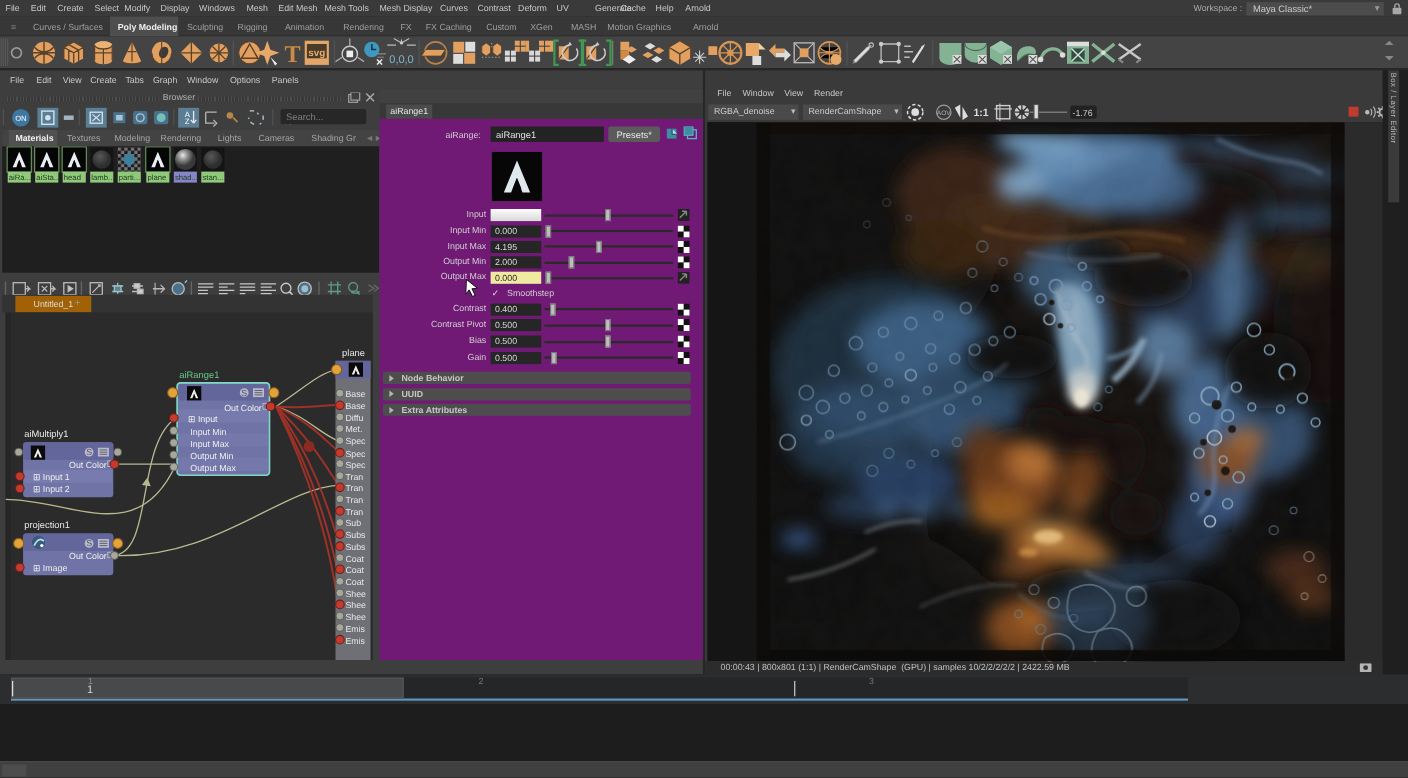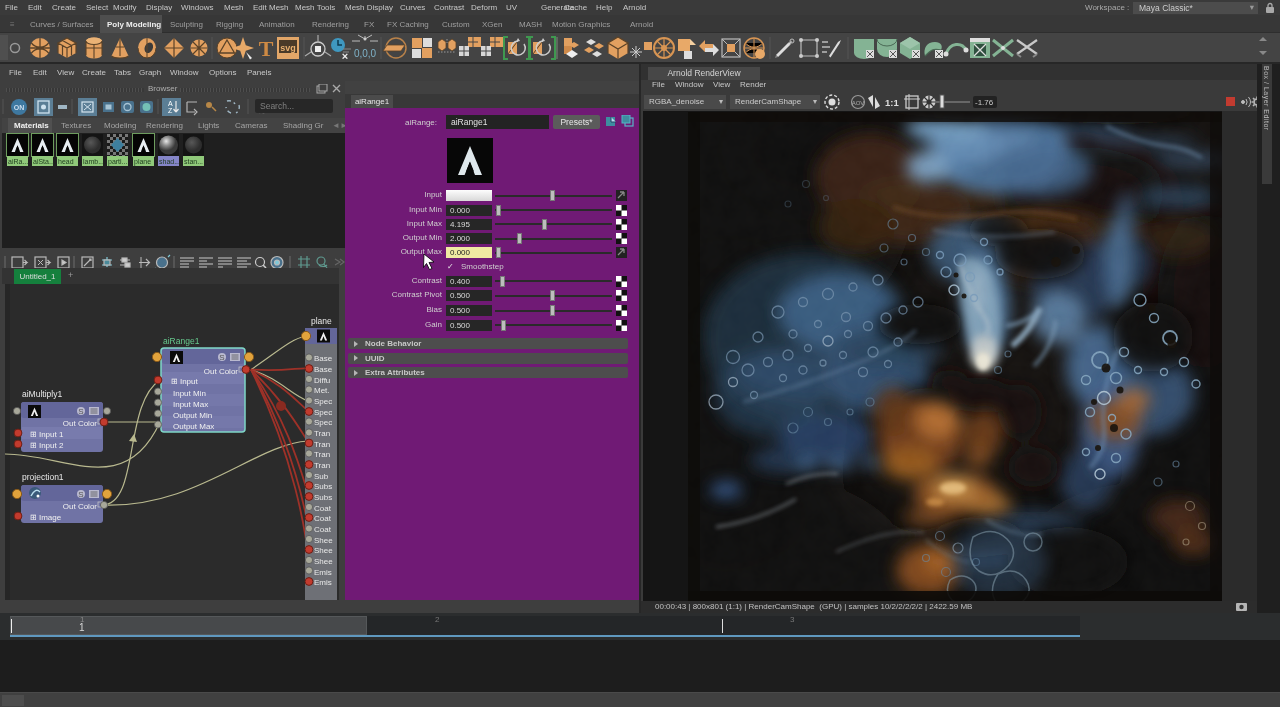--- a/index.html
+++ b/index.html
@@ -660,21 +660,21 @@
               <circle cx="319" cy="9" r="4"></circle>
               <path d="M322 12l3 4M317 13c2 2 6 2 8 0"></path>
             </g>
           <g stroke="#666">
               <path d="M333 7l5 3l-5 3M338 7l4 3l-4 3"></path>
             </g>
         </g>
       </svg>
     </div>
     <div class="abs" style="left:2px;top:204px;width:337px;height:16px;background:#333333">
-      <div class="abs" style="left:12px;top:1px;width:47px;height:15px;background:#15803d;color:#ddd;font-size:8px;text-align:center;line-height:15px">Untitled_1</div>
+      <div class="abs" style="left:12px;top:1px;width:69px;height:15px;background:#a16207;color:#ddd;font-size:8px;text-align:center;line-height:15px">Untitled_1</div>
       <span class="abs" style="left:66px;top:2px;color:#999;font-size:9px">+</span>
     </div>
     <div id="ngraph" class="abs">
       <svg width="332" height="316" style="position:absolute;left:0;top:0">
         <defs>
           <g id="arnAs">
               <rect width="13" height="13" fill="#0a0a0a"></rect>
               <path d="M6.5 2.5L10.2 11H8.1l-1.6 -4.2L4.9 11H2.8z" fill="#eee"></path>
             </g>
           <g id="nicons">
@@ -957,23 +957,20 @@
             </svg>
         </div>
 
         <div class="abs secbar" style="top:230px"><i></i>Node Behavior</div>
         <div class="abs secbar" style="top:244.5px"><i></i>UUID</div>
         <div class="abs secbar" style="top:259px"><i></i>Extra Attributes</div>
       </div>
     </div>
   </div>
   <div id="rv" class="abs">
-    <div class="abs" style="left:0;top:0;width:616px;height:16px;background:#313131">
-      <div class="abs" style="left:7px;top:3px;width:112px;height:13px;background:#474747;color:#d5d5d5;font-size:8.5px;line-height:13px;text-align:center">Arnold RenderView</div>
-    </div>
     <div class="abs" style="left:0;top:16px;width:616px;height:13px;background:#3a3a3a;color:#c8c8c8;font-size:8px">
       <span class="abs" style="left:11px">File</span>
         <span class="abs" style="left:34px">Window</span>
         <span class="abs" style="left:72px">View</span>
         <span class="abs" style="left:99px">Render</span>
     </div>
     <div class="abs" style="left:0;top:29px;width:616px;height:18px;background:#3a3a3a">
       <div class="abs" style="left:3px;top:2px;width:82px;height:14px;background:#4a4a4a;color:#ccc;font-size:8px;line-height:14px;padding-left:5px">RGBA_denoise<span style="position:absolute;right:3px;color:#bbb">▾</span></div>
       <div class="abs" style="left:89px;top:2px;width:90px;height:14px;background:#4a4a4a;color:#ccc;font-size:8px;line-height:14px;padding-left:5px">RenderCamShape<span style="position:absolute;right:3px;color:#bbb">▾</span></div>
       <svg class="abs" width="430" height="18" style="left:183px;top:0">

